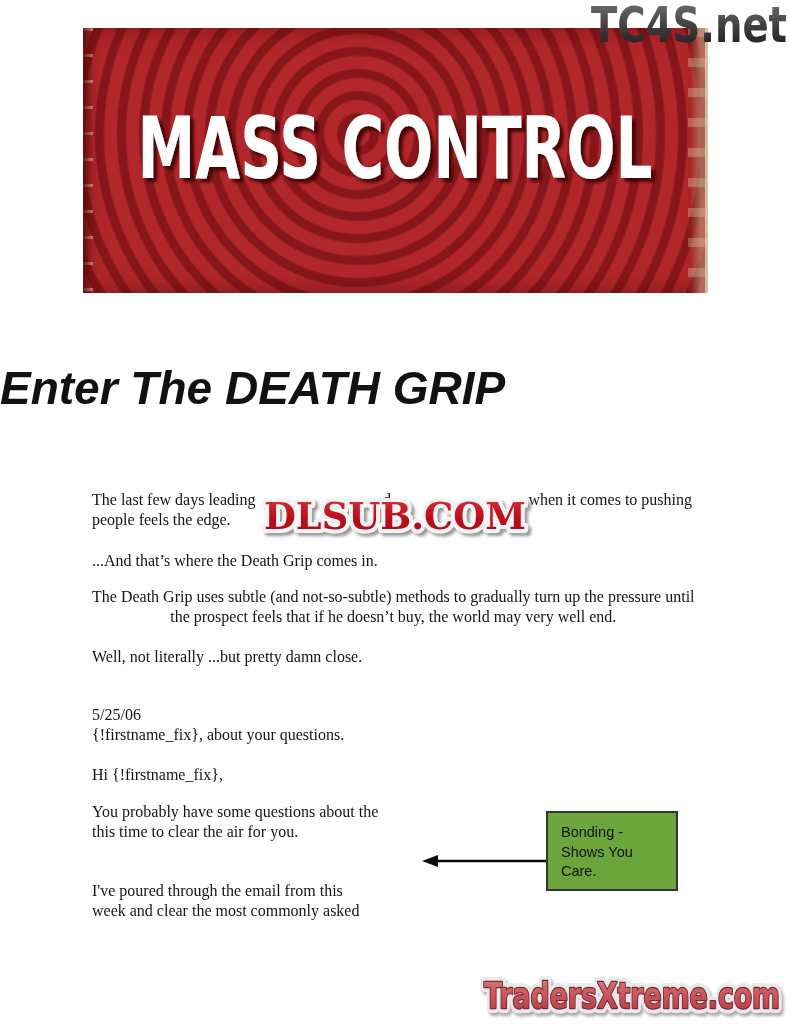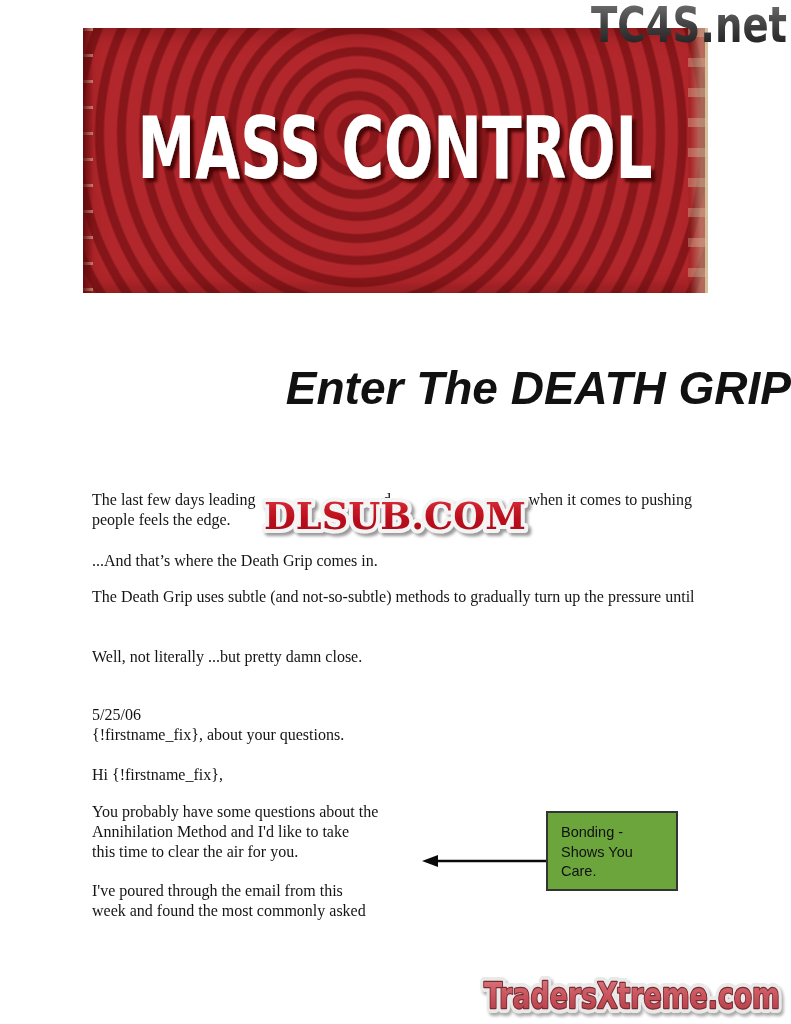--- a/index.html
+++ b/index.html
@@ -21,21 +21,21 @@
   .banner::before{content:"";position:absolute;left:0;top:0;bottom:0;width:10px;
     background:linear-gradient(90deg, rgba(96,10,12,.85), rgba(96,10,12,0)),
                repeating-linear-gradient(180deg, rgba(222,205,170,.55) 0 3px, rgba(222,205,170,0) 3px 26px);}
   .banner::after{content:"";position:absolute;right:0;top:0;bottom:0;width:20px;
     background:
       linear-gradient(270deg, rgba(216,199,163,.95) 0 3px, rgba(216,199,163,.45) 3px 7px, rgba(216,199,163,0) 18px),
       repeating-linear-gradient(180deg, rgba(216,199,163,.35) 0 9px, rgba(150,30,32,.25) 9px 30px);}
   .banner svg{position:absolute;left:0;top:0;}
 
   
-  .heading{position:absolute;left:0;top:363px;width:791px;text-align:right;z-index:1;
+  .heading{position:absolute;left:0;top:363px;width:791px;text-align:left;z-index:1;
     font-family:"Liberation Sans", sans-serif;font-style:italic;font-weight:bold;
     font-size:46px;line-height:1.1;color:#111;}
 
   
   .letter{position:absolute;left:92px;top:490px;width:600px;height:440px;z-index:1;
     font-size:16px;line-height:20px;color:#141414;}
   .letter .blk{position:absolute;left:0;white-space:nowrap;}
   .p1{top:0;width:600px;}
   .p1 .l1{display:flex;justify-content:space-between;white-space:nowrap;}
   .p1 .frag{position:absolute;left:291px;top:0;}
@@ -94,40 +94,40 @@
         <span>when it comes to pushing</span>
       </div>
       <span class="frag">d</span>
       <div>people feels the edge.</div>
     </div>
 
     <div class="blk p2">...And that’s where the Death Grip comes in.</div>
 
     <div class="blk p3">
       <div>The Death Grip uses subtle (and not-so-subtle) methods to gradually turn up the pressure until</div>
+      <div>the prospect feels that if he doesn’t buy, the world may very well end.</div>
     </div>
 
     <div class="blk p4">Well, not literally ...but pretty damn close.</div>
 
     <div class="blk meta">
       <div>5/25/06</div>
       <div>{!firstname_fix}, about your questions.</div>
     </div>
 
     <div class="blk greet">Hi {!firstname_fix},</div>
 
     <div class="blk p5">
       <div>You probably have some questions about the</div>
-      <div>Annihilation Method and I'd like to take</div>
       <div>this time to clear the air for you.</div>
     </div>
 
     <div class="blk p6">
       <div>I've poured through the email from this</div>
-      <div>week and found the most commonly asked</div>
+      <div>week and clear the most commonly asked</div>
     </div>
   </div>
 
   <div class="dlsub">
     <svg width="290" height="52">
       <defs>
         <linearGradient id="dlgrad" x1="0" y1="0" x2="0" y2="1">
           <stop offset="0" stop-color="#dd3a46"></stop>
           <stop offset="0.45" stop-color="#c1121f"></stop>
           <stop offset="1" stop-color="#a30d19"></stop>

